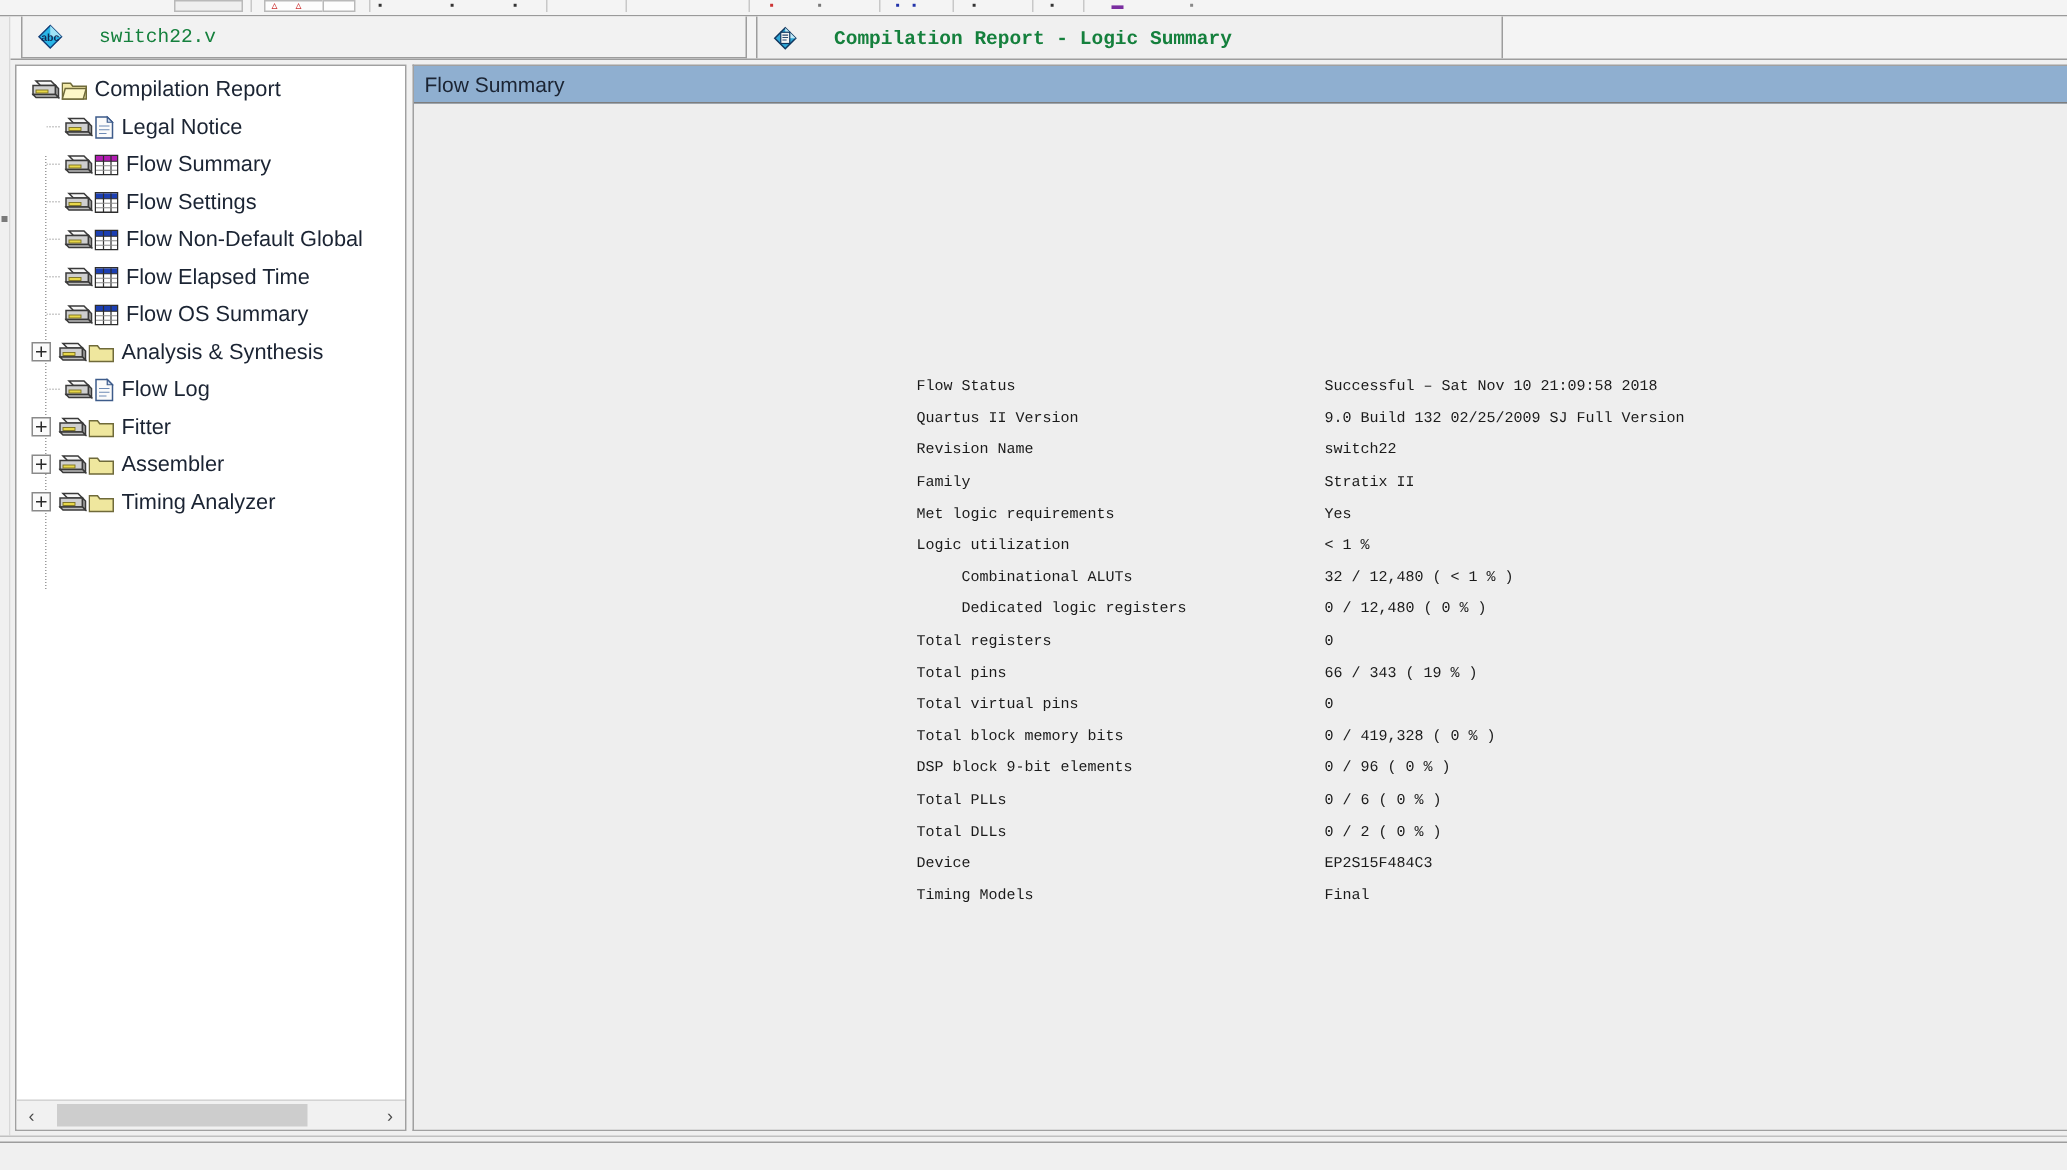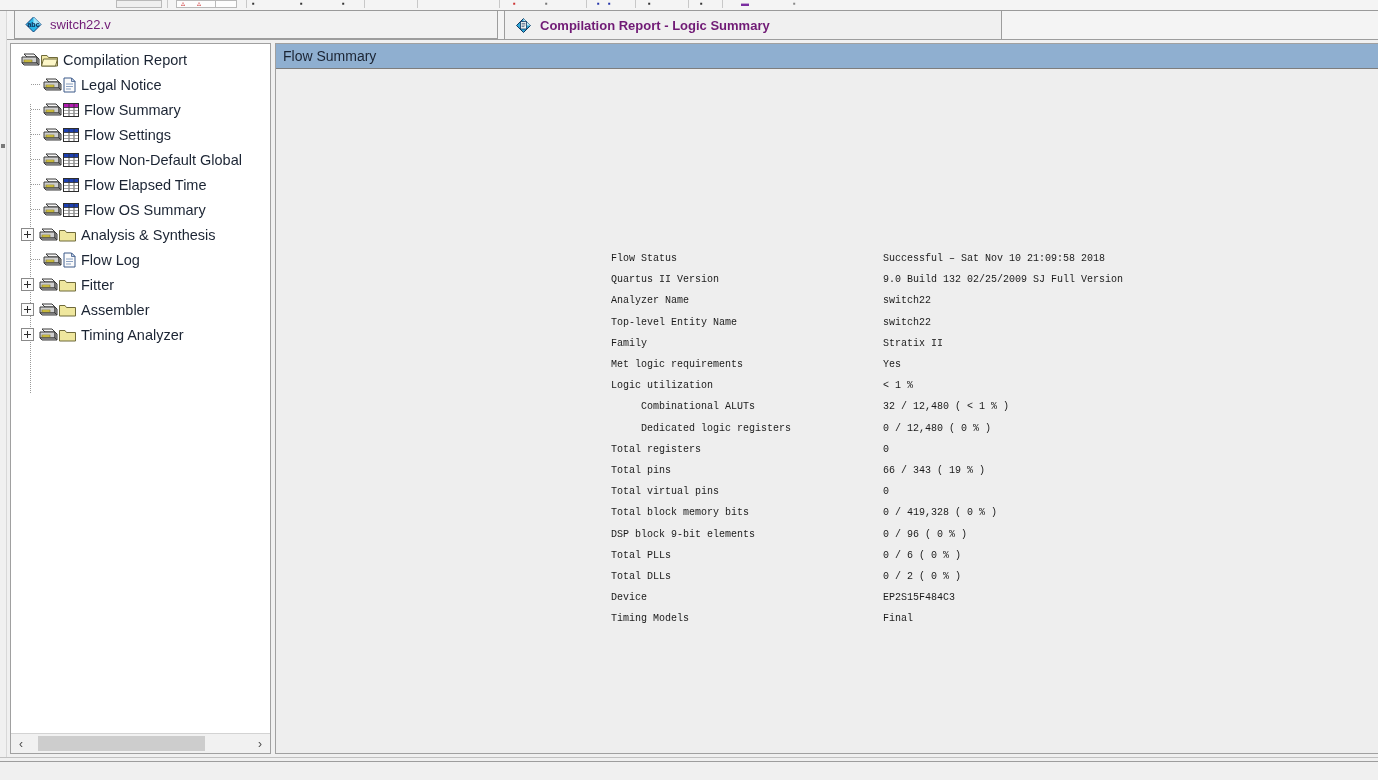--- a/index.html
+++ b/index.html
@@ -51,22 +51,22 @@
     border-left: 1px solid #9d9d9d;
     border-right: 1px solid #9d9d9d;
     border-bottom: 1px solid #9d9d9d;
     display: flex; align-items: center;
     padding: 0 10px;
     white-space: nowrap;
   }
   .tab.tab-file { left: 7px; width: 484px; background: #f2f2f2; }
   .tab.tab-report { left: 497px; width: 498px; background: #f0f0f0; border-bottom: none; }
   .tab-label {
-    font-size: 13px; color: #701a75; margin-left: 8px;
-    font-family: Liberation Sans, sans-serif;
+    font-size: 13px; color: #15803d; margin-left: 24px;
+    font-family: Liberation Mono, monospace;
   }
   .tab-report .tab-label { font-weight: bold; font-size: 13px; }
 
   
   .icon-abc {
     position: relative; width: 17px; height: 17px; flex: 0 0 17px;
   }
   
   .icon-report { position: relative; width: 17px; height: 17px; flex: 0 0 17px; }
 
@@ -556,25 +556,21 @@
           <tbody>
             <tr>
               <td class="k">Flow Status</td>
               <td class="v">Successful – Sat Nov 10 21:09:58 2018</td>
             </tr>
             <tr>
               <td class="k">Quartus II Version</td>
               <td class="v">9.0 Build 132 02/25/2009 SJ Full Version</td>
             </tr>
             <tr>
-              <td class="k">Analyzer Name</td>
-              <td class="v">switch22</td>
-            </tr>
-            <tr>
-              <td class="k">Top-level Entity Name</td>
+              <td class="k">Revision Name</td>
               <td class="v">switch22</td>
             </tr>
             <tr>
               <td class="k">Family</td>
               <td class="v">Stratix II</td>
             </tr>
             <tr>
               <td class="k">Met logic requirements</td>
               <td class="v">Yes</td>
             </tr>

